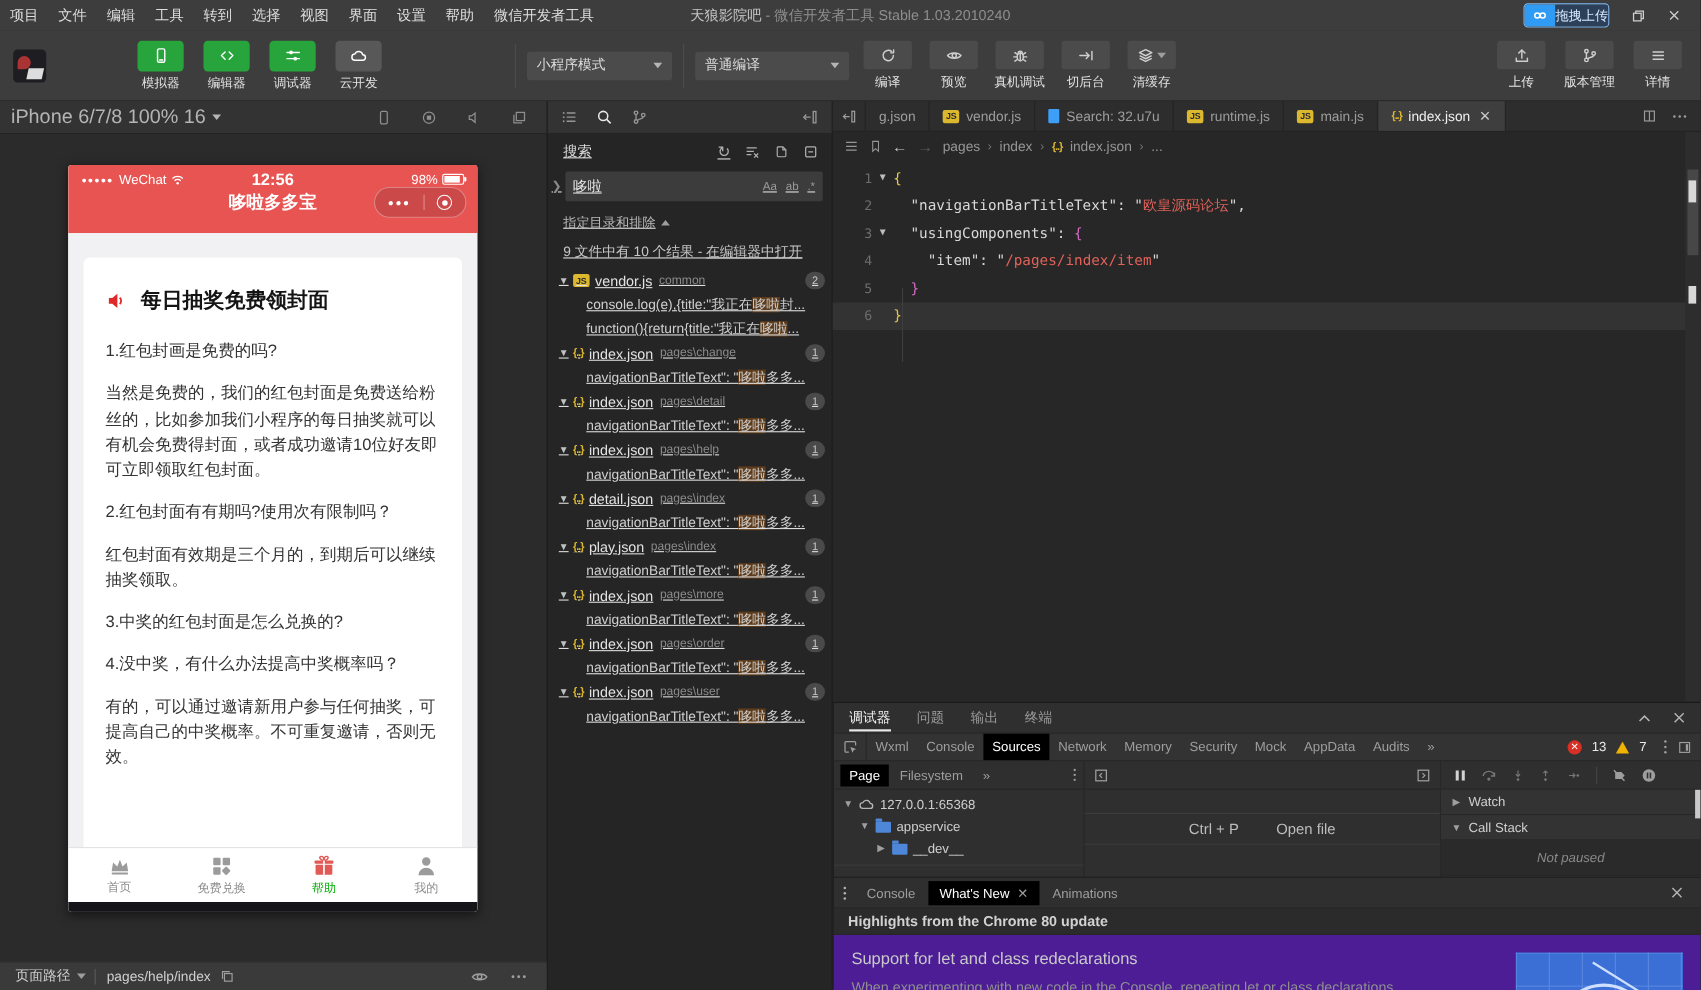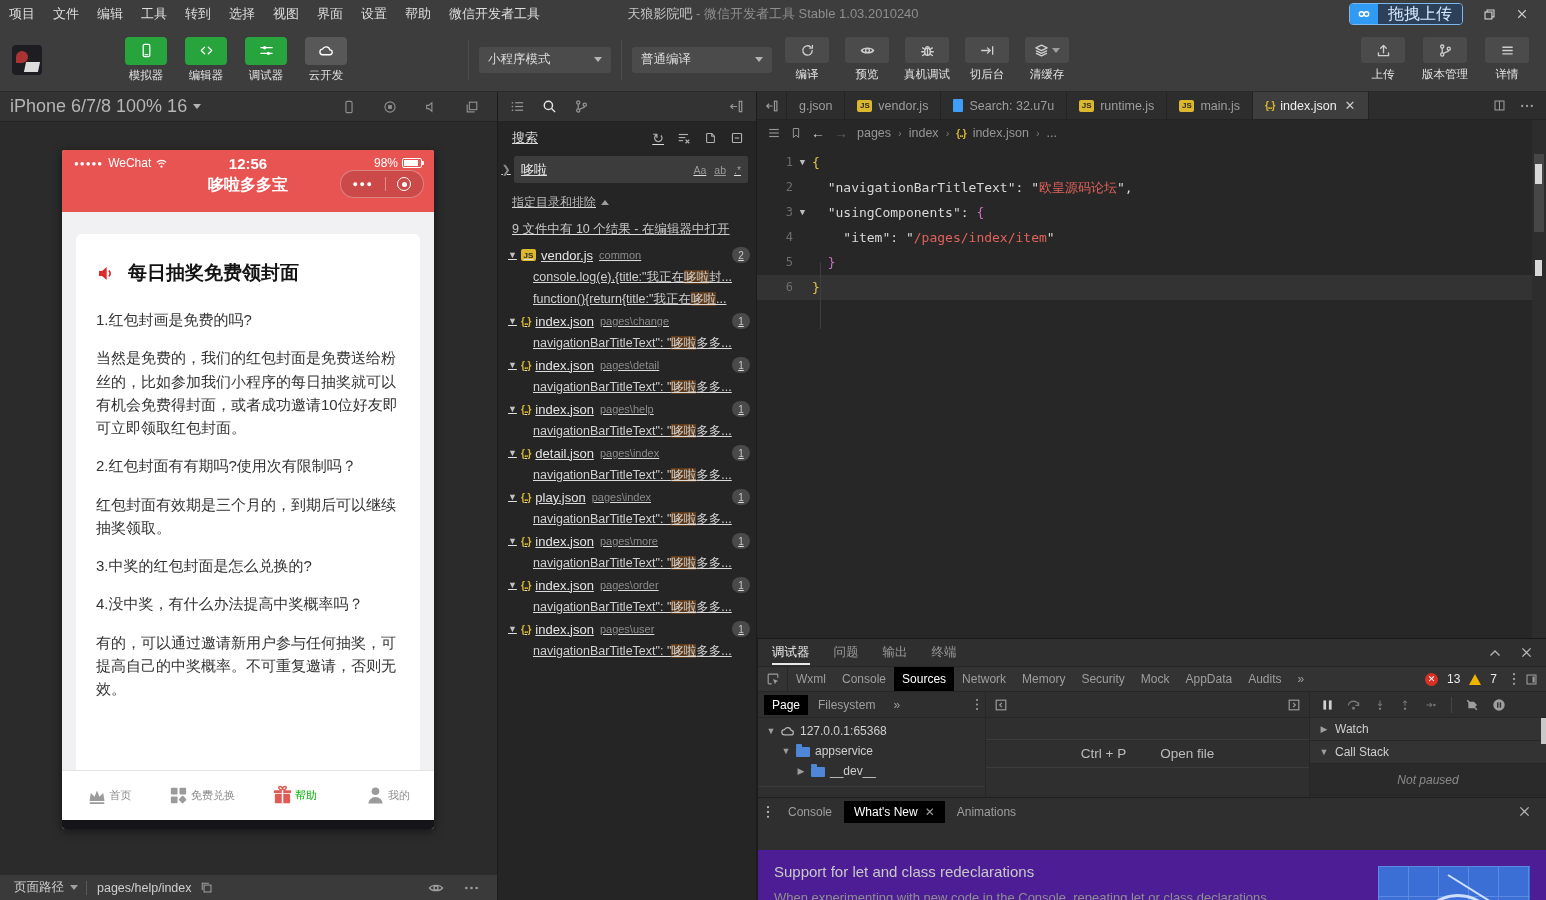--- a/index.html
+++ b/index.html
@@ -10,21 +10,21 @@
   .icn{display:inline-flex;align-items:center;justify-content:center;flex:none;}
 
   
   .titlebar{position:absolute;left:0;top:0;width:1546px;height:28px;background:#3d3d3d;display:flex;align-items:center;z-index:50;}
   .menu{padding:0 9px;color:#dedede;font-size:13px;height:28px;display:flex;align-items:center;cursor:default;}
   .win-title{position:absolute;left:300px;right:300px;text-align:center;color:#c6c6c6;font-size:13px;pointer-events:none;white-space:nowrap;}
   .win-title .dim{color:#8e8e8e;}
   .tb-right{margin-left:auto;display:flex;align-items:center;gap:20px;padding-right:18px;}
   .netdisk{display:flex;height:22px;border:1px solid #7db7f0;border-radius:4px;overflow:hidden;cursor:pointer;}
   .netdisk .logo{width:28px;background:#2f9bf4;display:flex;align-items:center;justify-content:center;color:#fff;}
-  .netdisk .lbl{background:#2c4159;color:#d7e9ff;font-size:16px;padding:0 10px;display:flex;align-items:center;}
+  .netdisk .lbl{background:#2c4159;color:#d7e9ff;font-size:12px;padding:0 0;display:flex;align-items:center;}
   .winbtn{color:#d0d0d0;}
 
   
   .toolbar{position:absolute;left:0;top:28px;width:1546px;height:64px;background:#3d3d3d;border-bottom:1px solid #2a2a2a;display:flex;align-items:center;}
   .avatar{width:30px;height:30px;border-radius:4px;margin-left:12px;background:#1d1d22;overflow:hidden;position:relative;flex:none;}
   .avatar::before{content:"";position:absolute;left:4px;top:6px;width:12px;height:12px;border-radius:50% 50% 50% 0;background:#a33;}
   .avatar::after{content:"";position:absolute;right:3px;bottom:3px;width:14px;height:10px;background:#ddd;transform:skewX(-12deg);}
   .modegrp{display:flex;gap:8px;margin-left:78px;}
   .tool-btn{width:52px;text-align:center;cursor:pointer;}
   .tool-btn .box{width:42px;height:28px;border-radius:4px;margin:0 auto;display:flex;align-items:center;justify-content:center;color:#fff;}
@@ -59,21 +59,21 @@
   .capsule{position:absolute;right:10px;top:0;width:84px;height:28px;border-radius:14px;background:rgba(0,0,0,.12);border:1px solid rgba(255,255,255,.32);display:flex;align-items:center;justify-content:space-evenly;}
   .cap-dots{font-size:9px;letter-spacing:1.5px;color:#fff;}
   .cap-div{width:1px;height:14px;background:rgba(255,255,255,.38);}
   .cap-target{width:14px;height:14px;border:1.6px solid #fff;border-radius:50%;display:flex;align-items:center;justify-content:center;}
   .cap-target i{width:5px;height:5px;background:#fff;border-radius:50%;}
   .ph-body{position:absolute;top:62px;bottom:59px;left:0;right:0;background:#f1f1f3;overflow:hidden;}
   .card{margin:22px 14px 0;background:#fff;border-radius:6px;padding:26px 20px 20px;min-height:620px;}
   .faq-head{display:flex;align-items:center;gap:13px;font-size:19px;font-weight:bold;color:#141414;margin-bottom:22px;}
   .faq-p{font-size:15px;color:#333;line-height:1.55;margin-bottom:15px;}
   .ph-tabbar{position:absolute;bottom:9px;left:0;right:0;height:50px;background:#fff;border-top:1px solid #e3e3e3;display:flex;}
-  .ph-tab{flex:1;display:flex;align-items:center;justify-content:center;gap:2px;font-size:11px;color:#8c8c8c;cursor:pointer;}
+  .ph-tab{flex:1;display:flex;flex-direction:column;align-items:center;justify-content:center;gap:2px;font-size:11px;color:#8c8c8c;cursor:pointer;}
   .ph-tab .ticon{color:#9b9b9b;}
   .ph-tab.active .tlab{color:#06ad06;}
   .ph-tab .red{color:#e25a56;}
   .ph-foot{position:absolute;bottom:0;left:0;right:0;height:9px;background:#141419;}
 
   
   .search{position:absolute;left:497px;top:92px;width:260px;height:808px;background:#252526;border-left:1px solid #1c1c1c;border-right:1px solid #1c1c1c;text-decoration:underline;}
   .sp-top{height:30px;background:#333;border-bottom:1px solid #232323;display:flex;align-items:center;gap:17px;padding:0 12px;color:#969696;}
   .sp-top .active{color:#e8e8e8;}
   .sp-top .last{margin-left:auto;}
@@ -955,20 +955,21 @@
             <div class="dr-tab">
               <span>Animations</span>
             </div>
           </div>
         <span class="endx icn">
             <svg width="11" height="11" viewBox="0 0 12 12" stroke="currentColor" stroke-width="1.4">
               <path d="M1.5 1.5 L10.5 10.5 M10.5 1.5 L1.5 10.5"></path>
             </svg>
           </span>
       </div>
+      <div class="dr-head">Highlights from the Chrome 80 update</div>
       <div class="dr-body">
         <div class="nw-title">Support for let and class redeclarations</div>
         <div class="nw-body">When experimenting with new code in the Console, repeating let or class declarations</div>
         <div class="nw-img"></div>
 
       </div>
     </div>
   </div>
 
   <div class="status">

